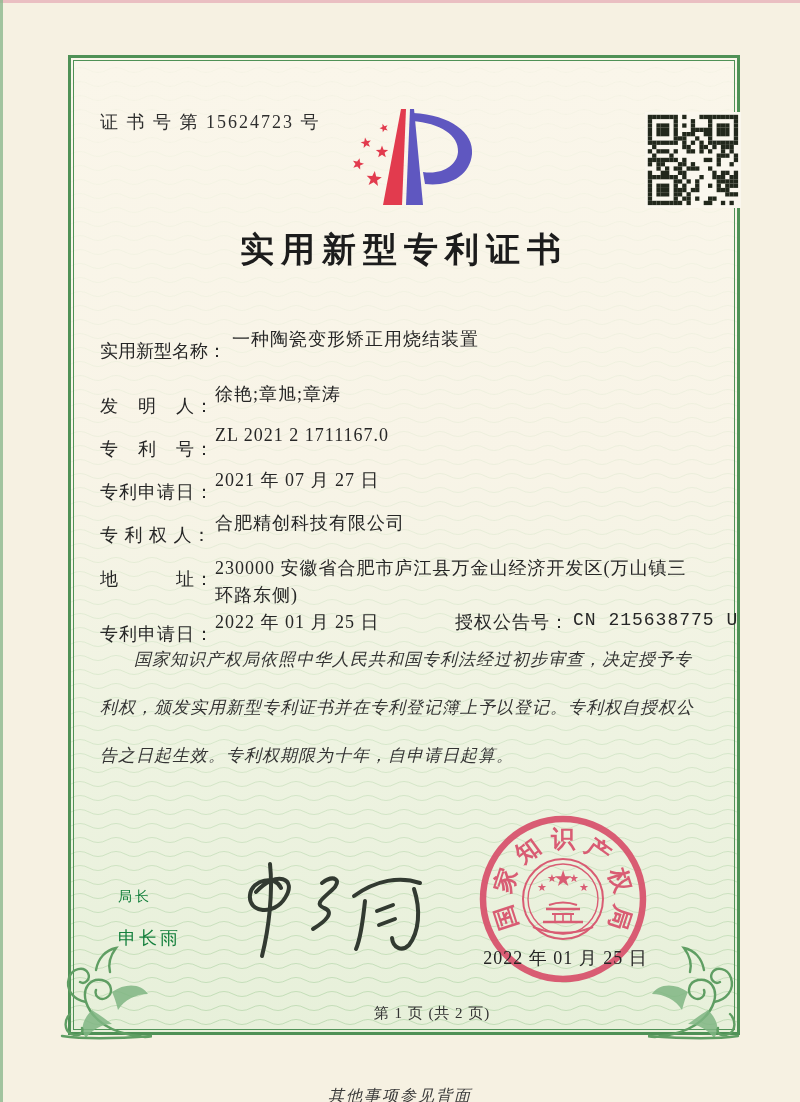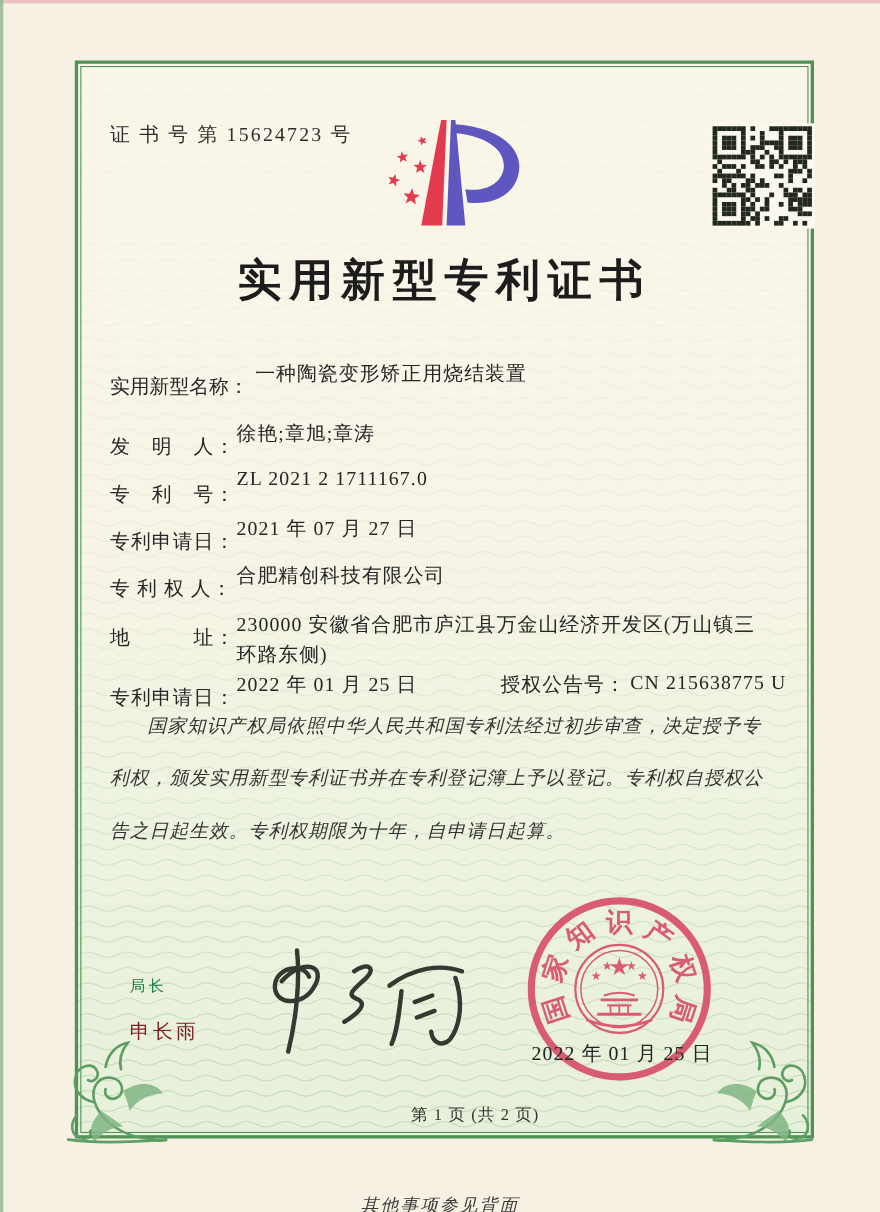--- a/index.html
+++ b/index.html
@@ -25,41 +25,41 @@
   .waves-svg{position:absolute;left:0;top:0;width:100%;height:100%;pointer-events:none;}
 
   .cert-number{
     position:absolute;left:100px;top:110px;font-size:18px;letter-spacing:2px;color:#2e2e2e;
   }
   .logo-svg{position:absolute;left:350px;top:106px;width:135px;height:107px;}
   .qr-svg{position:absolute;left:645px;top:112px;width:96px;height:96px;}
 
   .cert-title{
     position:absolute;left:68px;top:227px;width:672px;text-align:center;
-    font-size:40px;font-weight:700;letter-spacing:7px;color:#1c1c1c;
+    font-size:34px;font-weight:700;letter-spacing:7px;color:#1c1c1c;
   }
 
   .row{position:absolute;left:100px;font-size:18px;color:#262626;}
   .row .lbl{position:absolute;left:0;top:12px;white-space:nowrap;letter-spacing:1px;}
   .row .val{position:absolute;left:115px;top:0;white-space:nowrap;letter-spacing:1px;}
   .row-name .lbl{letter-spacing:0;}
   .row-name .val{left:132px;}
   .row-address .val{white-space:normal;width:472px;line-height:27px;}
   .row-grant .lbl2{position:absolute;left:355px;top:0;white-space:nowrap;letter-spacing:1px;}
-  .row-grant .val2{position:absolute;left:473px;top:0;white-space:nowrap;letter-spacing:1px;}
+  .row-grant .val2{position:absolute;left:473px;top:0;white-space:nowrap;letter-spacing:1px;font-family:Liberation Mono, monospace;}
 
   .legal{
     position:absolute;left:100px;top:636px;width:604px;
     font-size:17px;line-height:48px;font-style:italic;color:#333;
     letter-spacing:1px;
   }
   .legal p{margin:0;text-indent:2em;}
 
   .signer-title{position:absolute;left:118px;top:888px;font-size:14px;letter-spacing:3px;font-family:"Liberation Sans","DejaVu Sans",sans-serif;color:#15803d;}
-  .signer-name{position:absolute;left:118px;top:926px;font-size:18px;letter-spacing:3px;font-family:"Liberation Sans","DejaVu Sans",sans-serif;color:#7f1d1d;}
+  .signer-name{position:absolute;left:118px;top:926px;font-size:18px;letter-spacing:3px;font-family:"Liberation Sans","DejaVu Sans",sans-serif;color:#15803d;}
   .signature-svg{position:absolute;left:218px;top:852px;width:212px;height:115px;}
 
   .seal-svg{position:absolute;left:476px;top:812px;width:174px;height:174px;opacity:.92;}
   .seal-char{font-size:24px;font-weight:700;fill:var(--seal-red,#d8506b);text-anchor:middle;dominant-baseline:central;font-family:"Liberation Serif","DejaVu Serif",serif;}
   .seal-date{
     position:absolute;left:468px;top:946px;width:195px;text-align:center;
     font-size:18px;letter-spacing:1px;color:#242424;z-index:5;
   }
 
   .page-number{position:absolute;left:68px;top:1004px;width:728px;text-align:center;font-size:15px;letter-spacing:1px;color:#333;}

